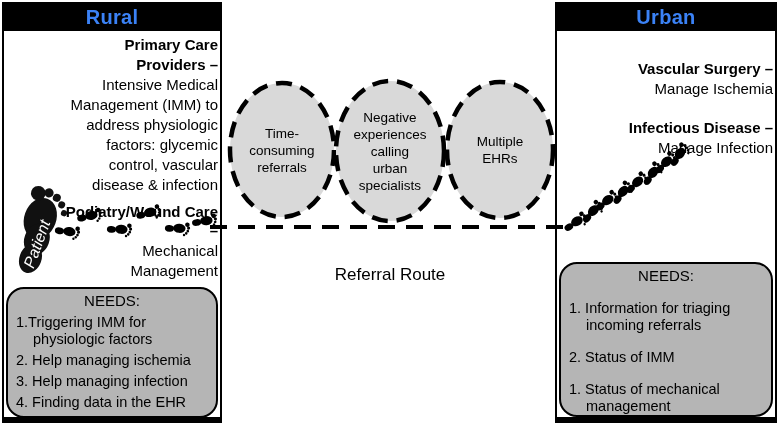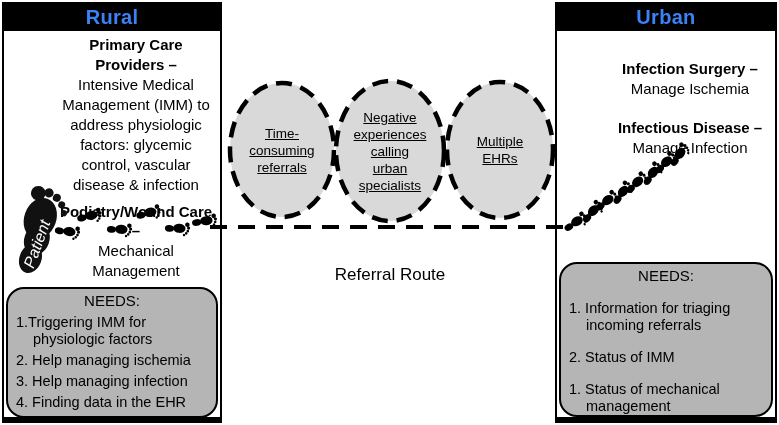--- a/index.html
+++ b/index.html
@@ -23,21 +23,21 @@
   }
   .panel.left{left:2px;width:220px;height:421px;}
   .panel.right{left:555px;width:222px;height:421px;}
   .panel-header{
     background:#000;color:#3b82f6;
     font-weight:bold;font-size:20px;
     text-align:center;
     height:27px;line-height:27px;
     letter-spacing:.3px;
   }
-  .panel-body{padding:4px 2px 0 2px;text-align:center;margin-left:48px;}
+  .panel-body{padding:4px 2px 0 2px;text-align:right;margin-left:48px;}
   .panel.right .panel-body{padding-top:28px;}
   .service{margin-bottom:7px;}
   .panel.right .service{margin-bottom:19px;}
   .svc-title{font-weight:bold;font-size:15px;line-height:1.33;}
   .svc-body{font-size:15px;line-height:1.33;}
   
   .needs{
     position:absolute;
     background:#b5b5b5;
     border:2.5px solid #000;
@@ -57,21 +57,20 @@
   }
   .needs.right .needs-item{margin-top:15px;}
   
   .gfx{position:absolute;left:0;top:0;z-index:2;}
   .barrier-text{
     position:absolute;z-index:3;
     display:flex;align-items:center;justify-content:center;
     text-align:center;
     font-size:13.5px;line-height:1.26;
     white-space:pre-line;
-    text-decoration:underline;
   }
   .bt1{left:232px;top:86px;width:100px;height:128px;}
   .bt2{left:337px;top:83px;width:106px;height:136px;}
   .bt3{left:449px;top:85px;width:102px;height:130px;}
   .route-label{
     position:absolute;z-index:3;
     left:305px;top:233px;width:170px;
     text-align:center;
     font-size:17px;
     margin-top:32px;
@@ -93,21 +92,21 @@
         <div class="svc-title">Podiatry/Wound Care –</div>
         <div class="svc-body">Mechanical Management</div>
       </div>
     </div>
   </div>
 
   <div class="panel right">
     <div class="panel-header">Urban</div>
     <div class="panel-body">
       <div class="service">
-        <div class="svc-title">Infection Surgery –</div>
+        <div class="svc-title">Vascular Surgery –</div>
         <div class="svc-body">Manage Ischemia</div>
       </div>
       <div class="service">
         <div class="svc-title">Infectious Disease –</div>
         <div class="svc-body">Manage Infection</div>
       </div>
     </div>
   </div>
 
   <svg class="gfx" width="779" height="425" viewBox="0 0 779 425">

